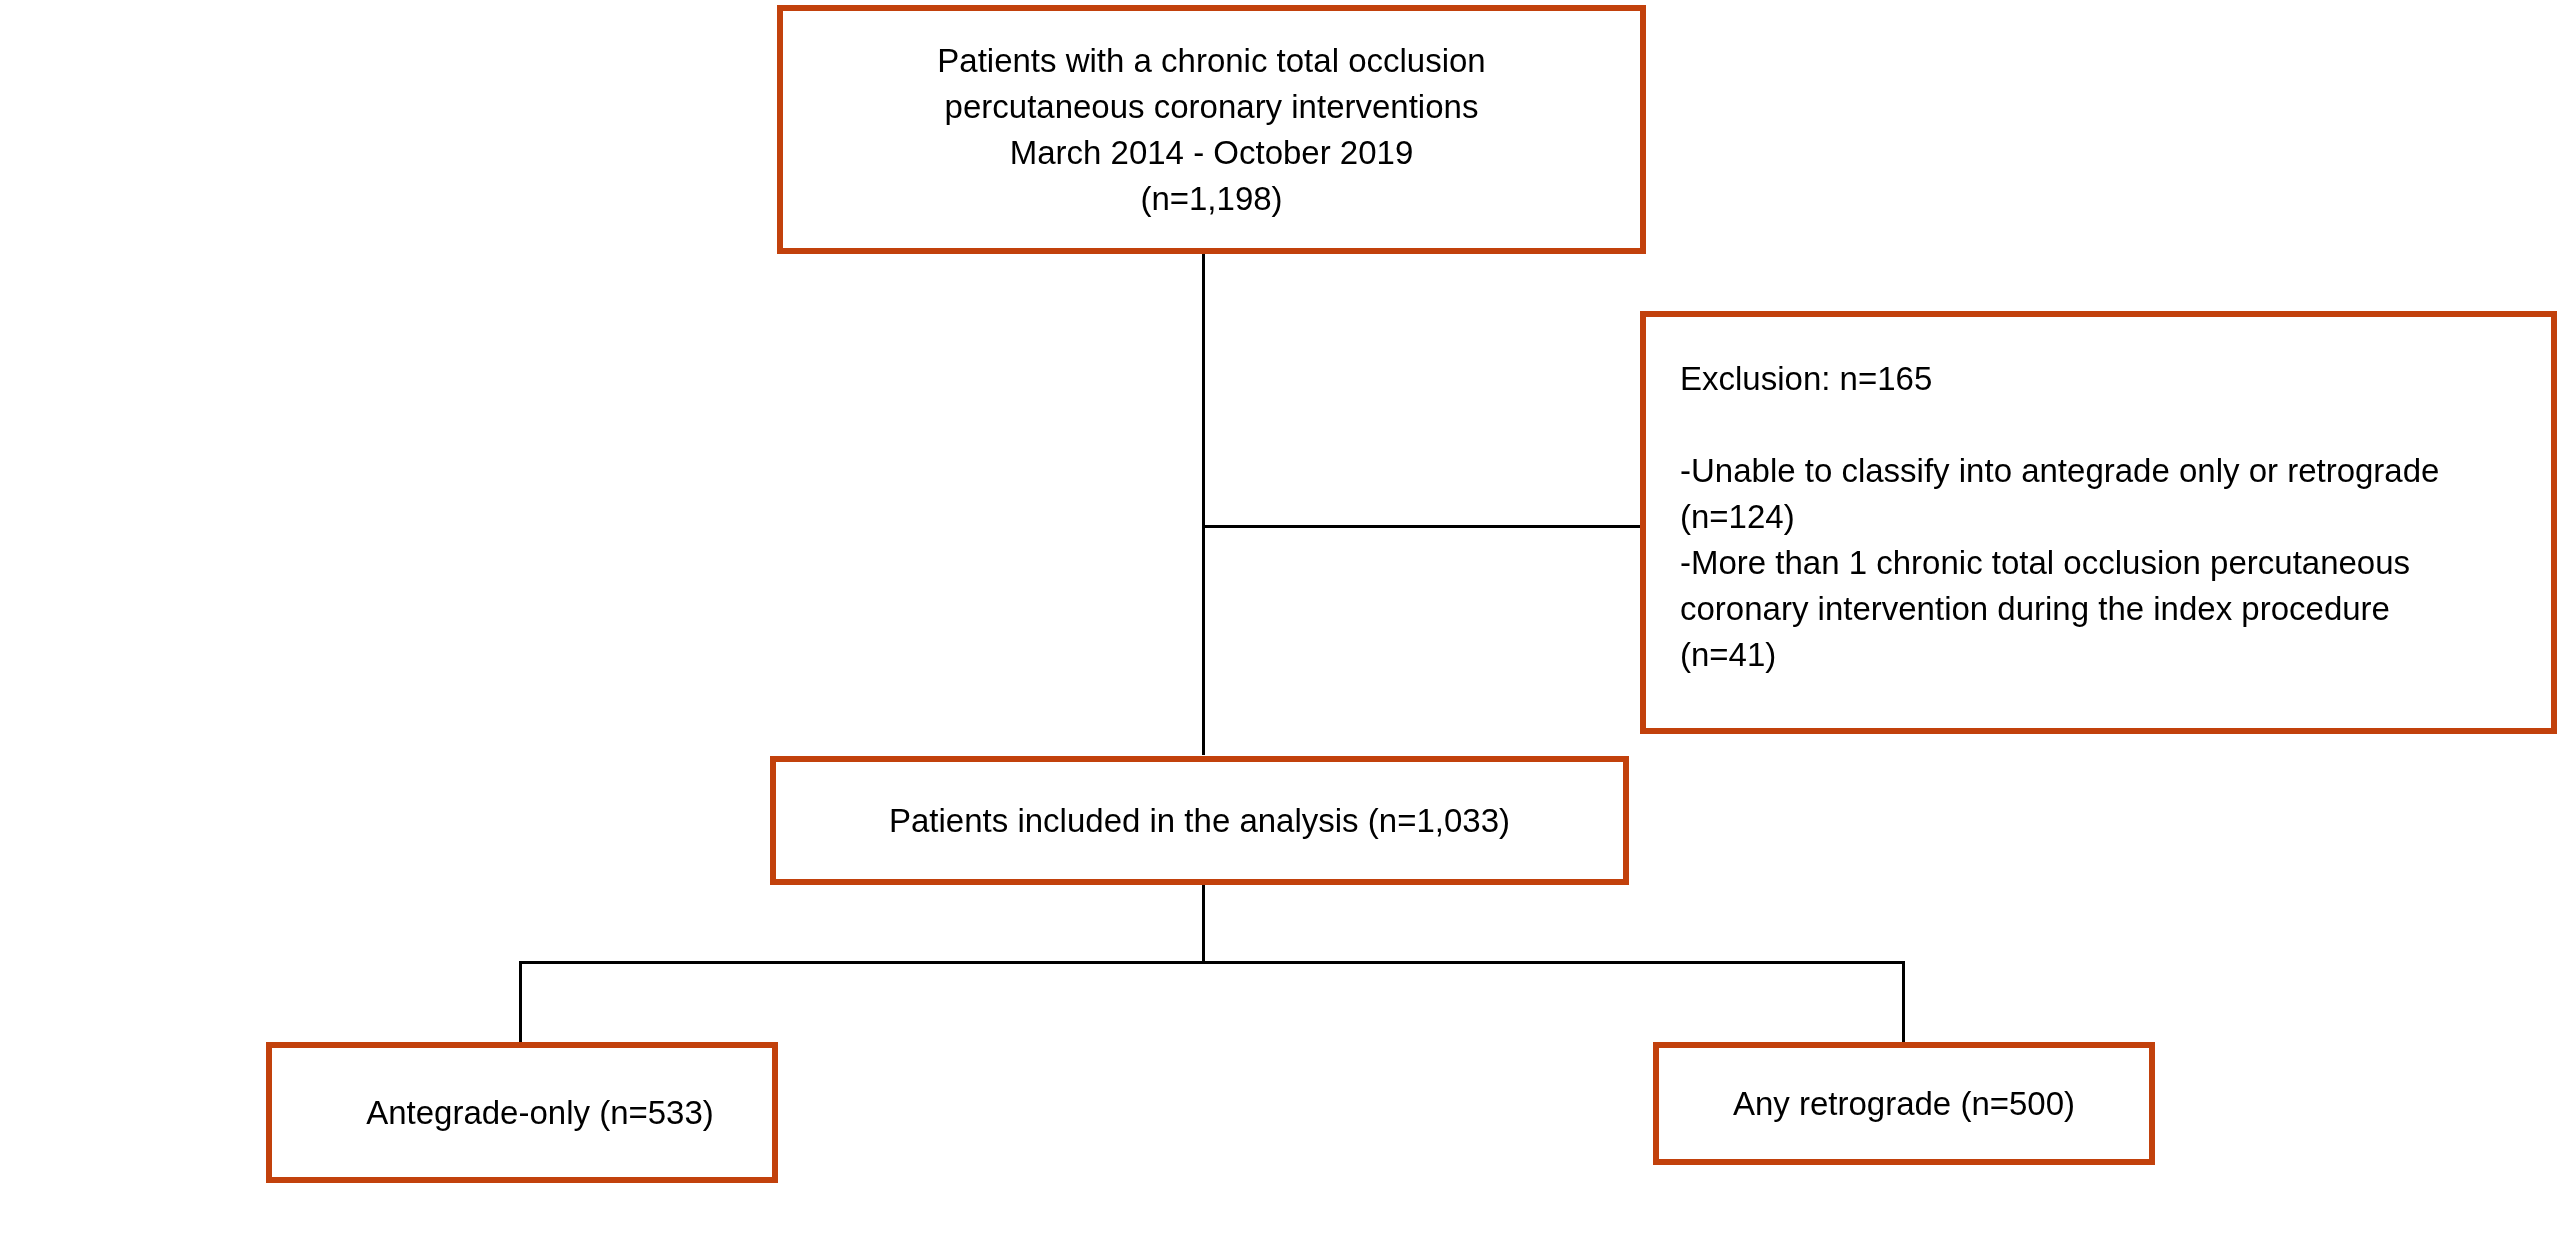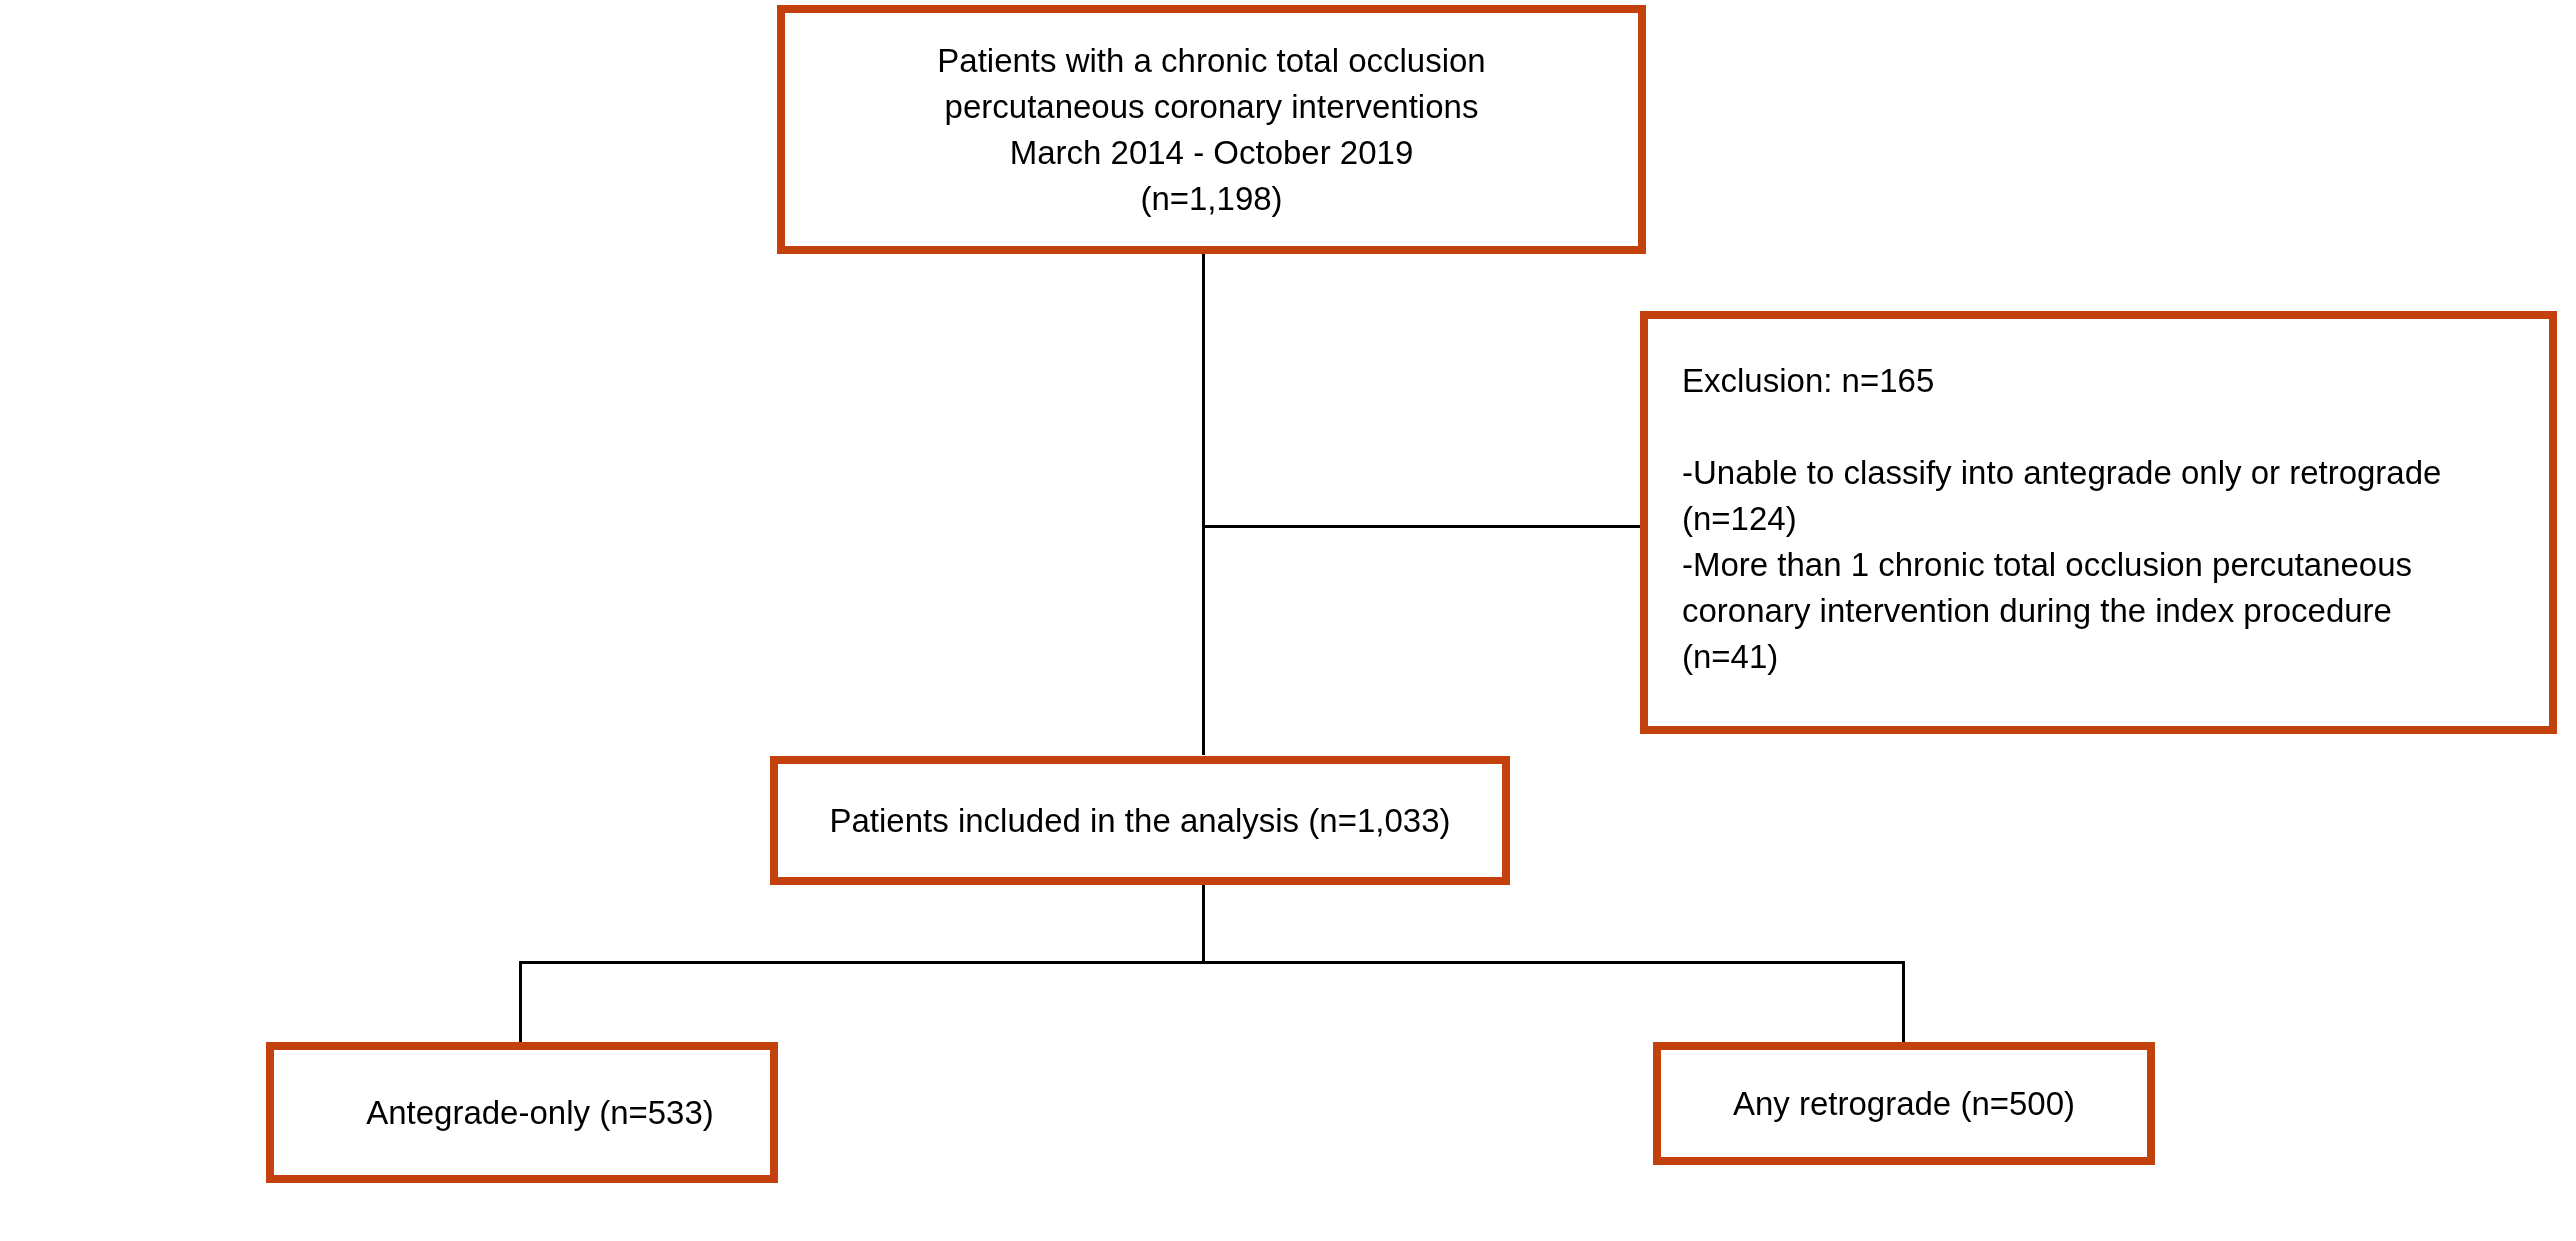--- a/index.html
+++ b/index.html
@@ -11,21 +11,21 @@
     position: relative;
     width: 2576px;
     height: 1242px;
     background: #ffffff;
     font-family: "Liberation Sans", sans-serif;
     color: #000000;
   }
   .box {
     position: absolute;
     box-sizing: border-box;
-    border: 8px solid #c2410c;
+    border: 6px solid #c2410c;
     background: #ffffff;
     display: flex;
     align-items: center;
     justify-content: center;
   }
   .box-text {
     font-size: 33px;
     line-height: 46px;
     color: #000000;
     white-space: pre-line;
@@ -33,21 +33,21 @@
   .centered { text-align: center; }
   .left-aligned {
     text-align: left;
     align-self: flex-start;
   }
   
   .node-enrollment { left: 777px; top: 5.2px;    width: 869px; height: 249px; }
   .node-exclusion  { left: 1640px; top: 311px; width: 917px; height: 423px;
                      justify-content: flex-start; align-items: flex-start;
                      padding: 39px 31px 17px 34px; }
-  .node-included   { left: 770px;  top: 756px;  width: 740px; height: 129px; }
+  .node-included   { left: 770px;  top: 756px;  width: 859px; height: 129px; }
   .node-antegrade  { left: 266px;  top: 1042px; width: 512px;  height: 141px; padding-left: 36px; }
   .node-retrograde { left: 1653px; top: 1042px; width: 502px;  height: 123px; }
   
   .line {
     position: absolute;
     background: #000000;
   }
   .c-top-to-included { left: 1202px; top: 254px;  width: 2.6px;    height: 501px; }
   .c-branch-exclusion{ left: 1203px; top: 525px;  width: 437px;  height: 2.6px; }
   .c-included-stub   { left: 1202px; top: 884px; width: 2.6px;    height: 77px; }

